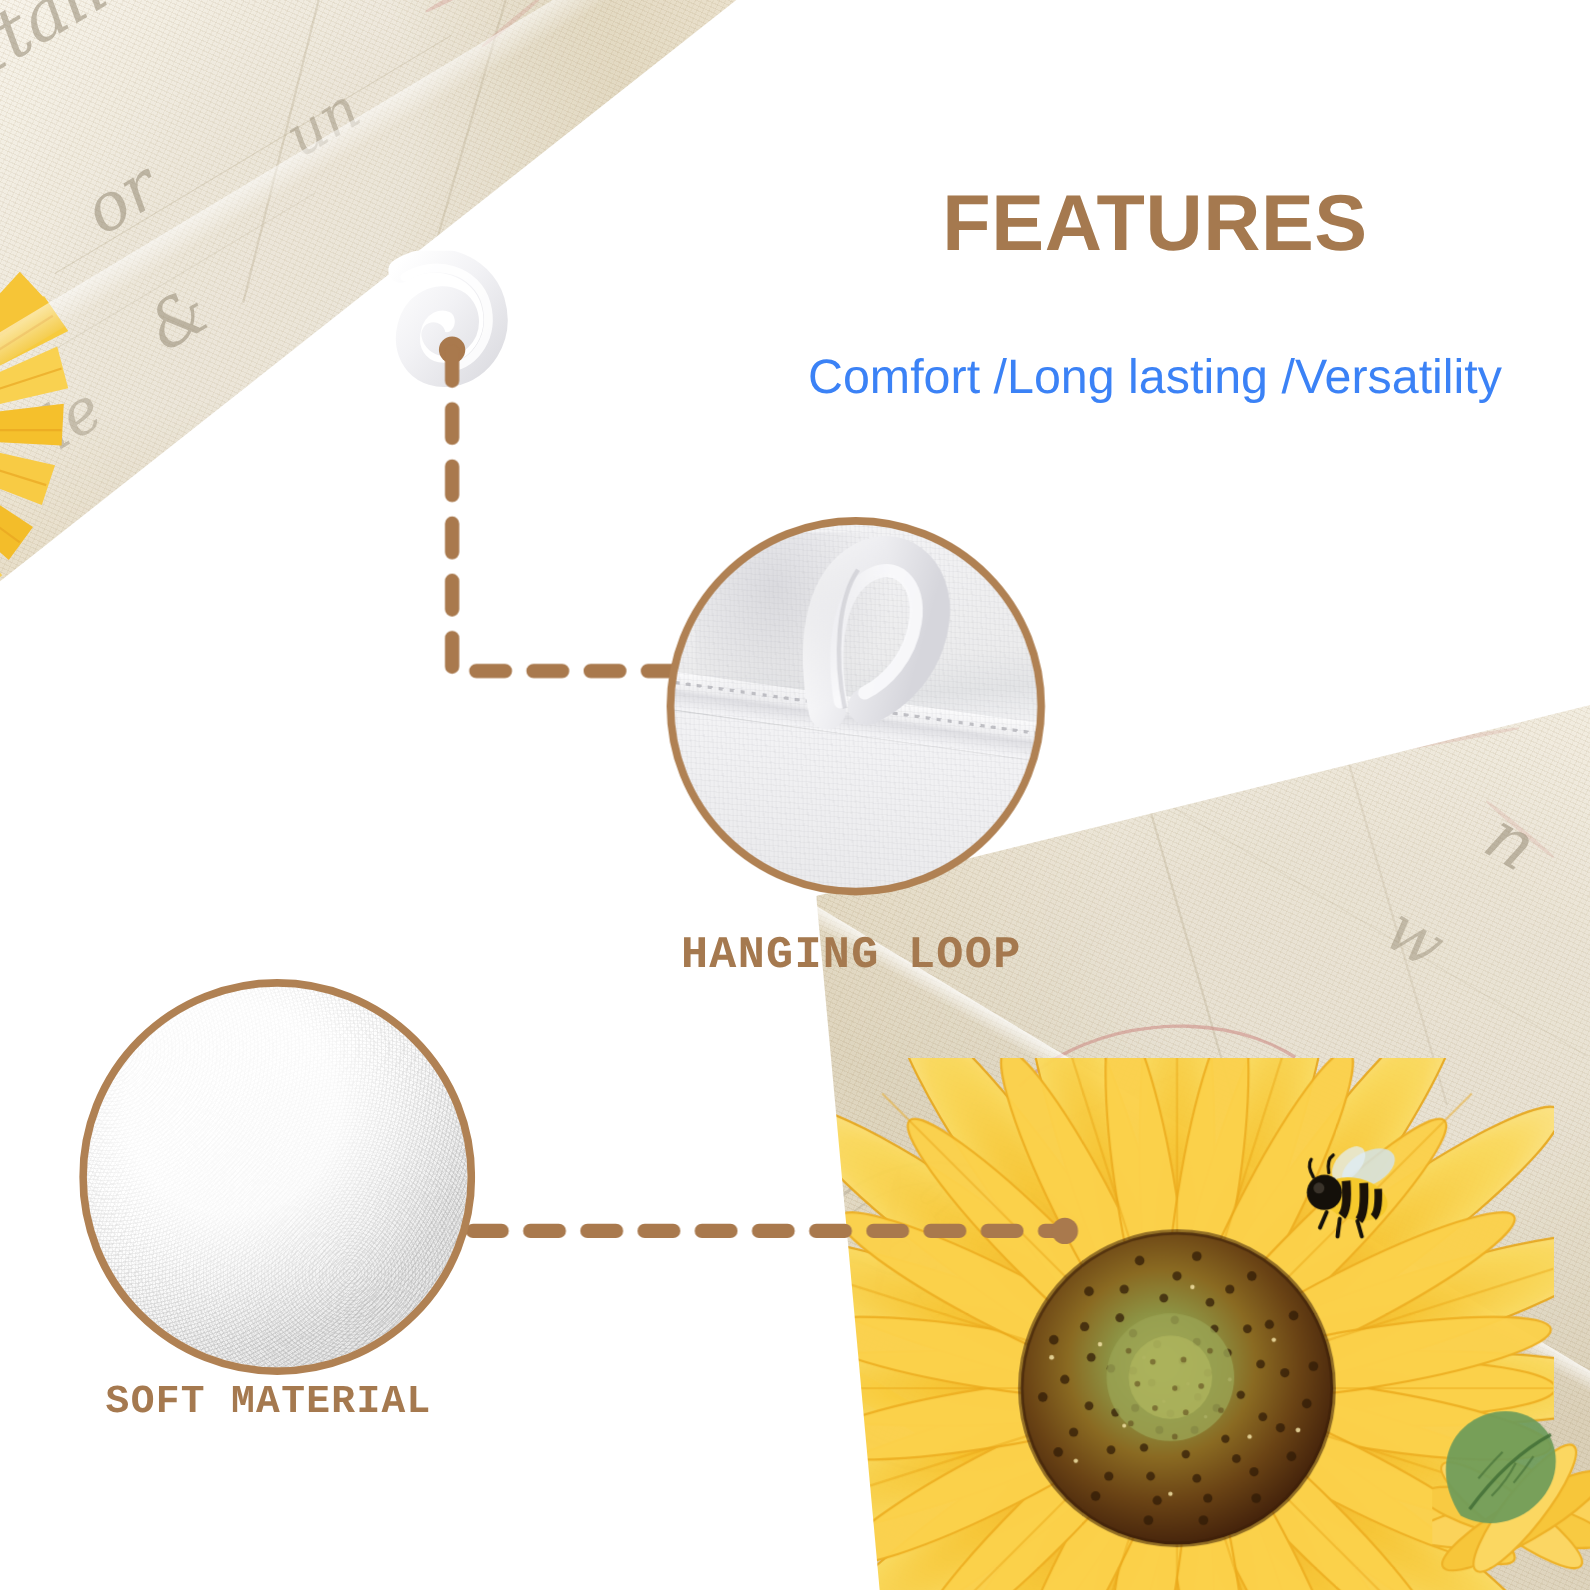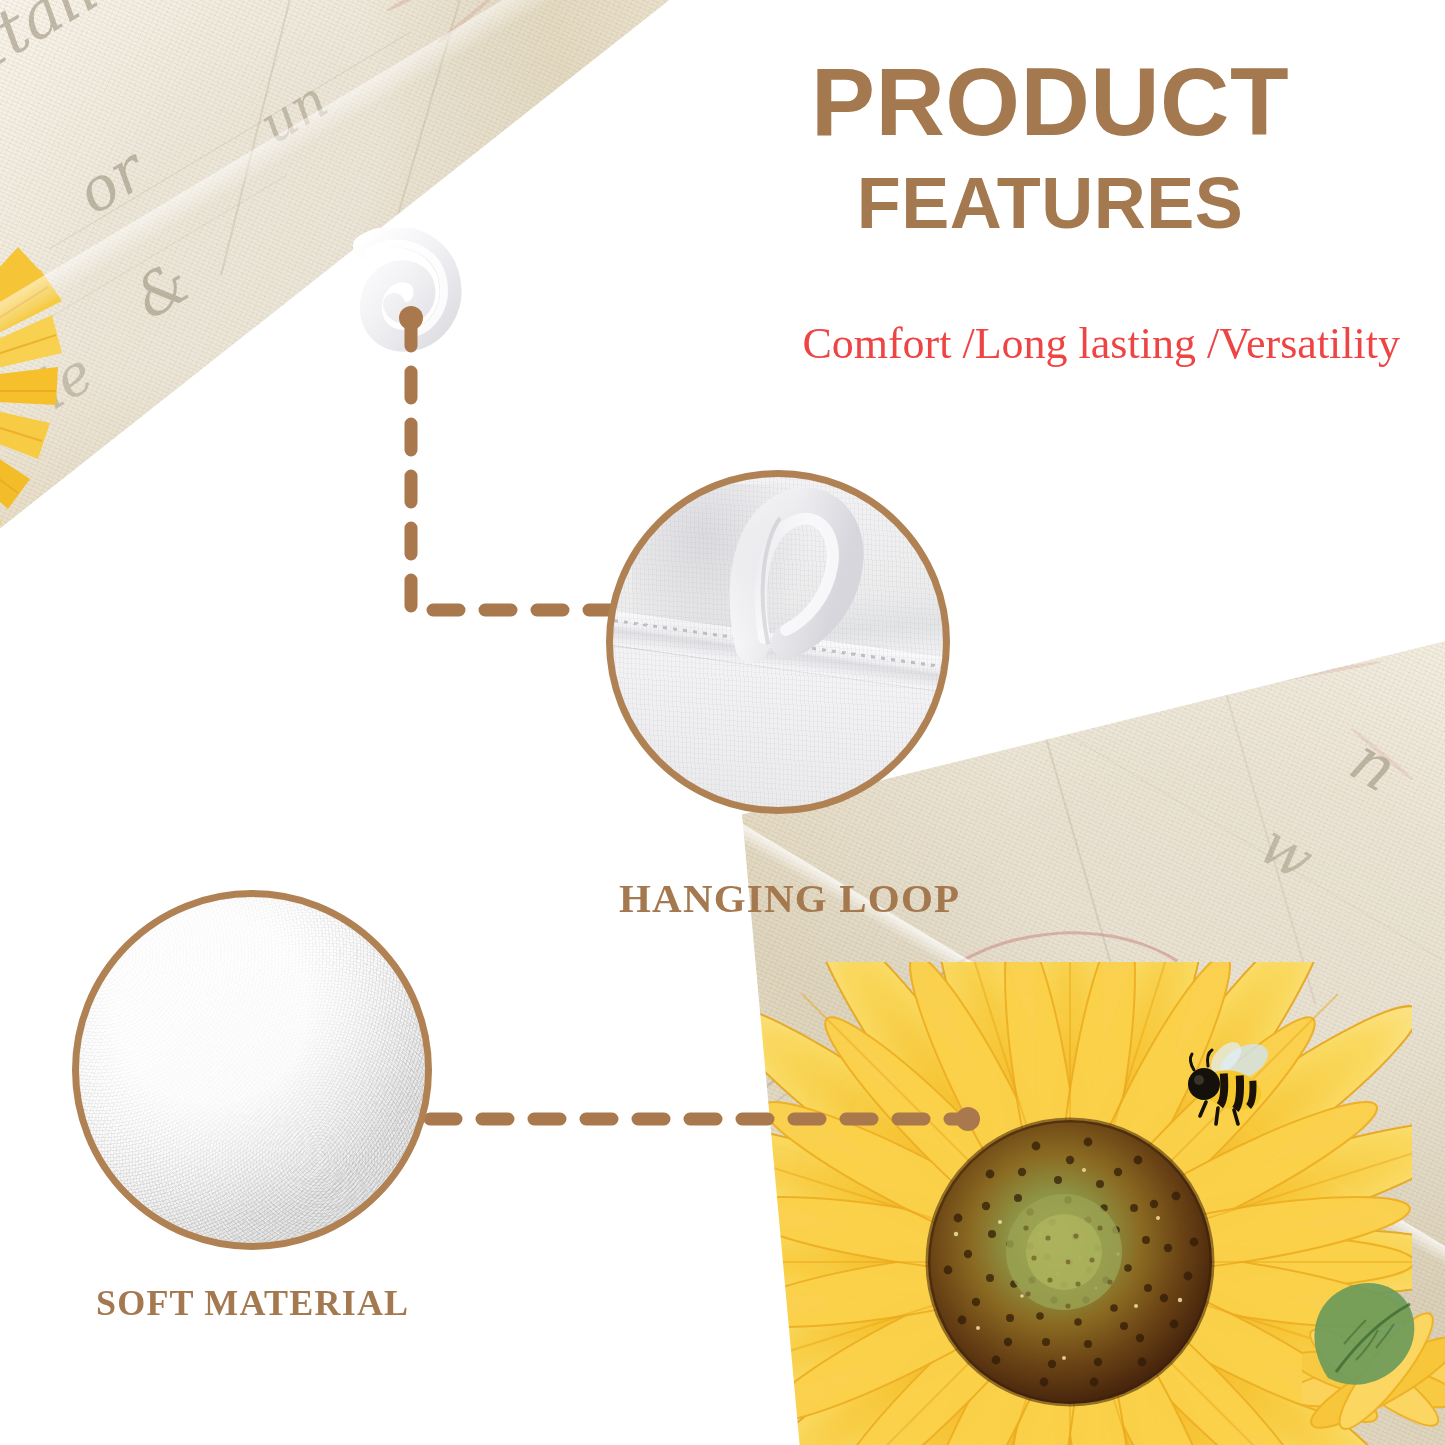--- a/index.html
+++ b/index.html
@@ -96,28 +96,28 @@
 
   
   .headline{
     position:absolute;color:#a5794f;
     font-family:"Liberation Sans", sans-serif;
     font-weight:bold;letter-spacing:.5px;
     line-height:1.04;
     text-align:center;
   }
   .subhead{
-    position:absolute;color:#ef4444;
-    font-family:Liberation Serif, serif;
-    font-weight:400;text-align:right;white-space:nowrap;
+    position:absolute;color:#3b82f6;
+    font-family:Liberation Sans, sans-serif;
+    font-weight:400;text-align:center;white-space:nowrap;
   }
   .calloutlabel{
     position:absolute;color:#a5794f;
-    font-family:Liberation Serif, serif;
-    font-weight:bold;letter-spacing:1.2px;white-space:nowrap;margin-top:28px;
+    font-family:Liberation Mono, monospace;
+    font-weight:bold;letter-spacing:1.2px;white-space:nowrap;
   }
 </style>
 </head>
 <body>
 
 <div id="stage">
 
   <div class="fabric-tl">
     <div class="fab-base"></div>
     <div class="fab-grain"></div>
@@ -421,21 +421,20 @@
           <ellipse cx="-60" cy="-62" rx="72" ry="18" fill="#fbd761" stroke="#eeb227" stroke-width="2" transform="rotate(-52)"></ellipse>
         </g>
       </g>
 
       <path d="M26,186 C 2,150 10,108 48,94 C 84,82 116,106 112,142 C 108,178 64,206 26,186 Z" fill="#6d9b5a" opacity=".92"></path>
       <path d="M34,180 C 56,150 82,126 108,112" stroke="#3f6b34" stroke-width="3" fill="none" opacity=".8"></path>
       <path d="M54,168 q14,-14 22,-30 M74,156 q10,-12 18,-24 M42,152 q12,-14 22,-24" stroke="#3f6b34" stroke-width="2" fill="none" opacity=".6"></path>
     </svg>
   </div>
 
-  <div class="headline" style="left:700px;top:52px;width:700px;font-size:96px;">PRODUCT</div>
   <div class="headline" style="left:700px;top:166px;width:700px;font-size:72px;">FEATURES</div>
   <div class="subhead" style="left:700px;top:318px;width:700px;font-size:44px;">Comfort /Long lasting /Versatility</div>
 
   <div class="dot" style="left:399px;top:306px;width:24px;height:24px;"></div>
   <svg style="position:absolute;left:396px;top:306px;" width="440" height="340" viewBox="0 0 440 340">
     <path d="M15,14 L15,304 L236,304" fill="none" stroke="#a9794d" stroke-width="13" stroke-linecap="round" stroke-dasharray="26 26"></path>
   </svg>
 
   <div class="callout" style="left:612px;top:476px;width:332px;height:332px;">
     <div class="loopphoto"></div>

